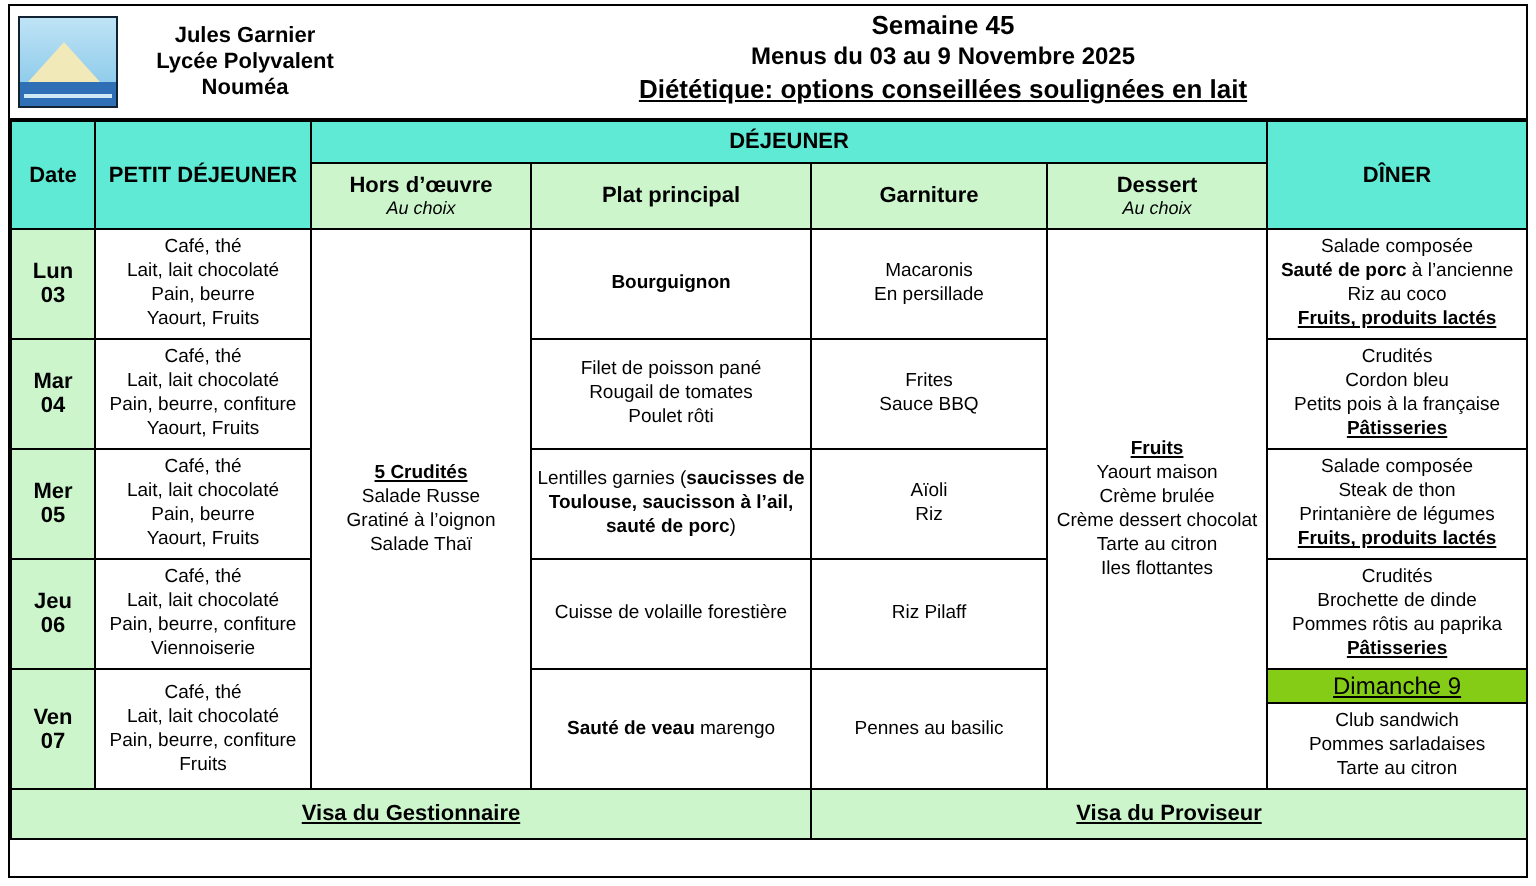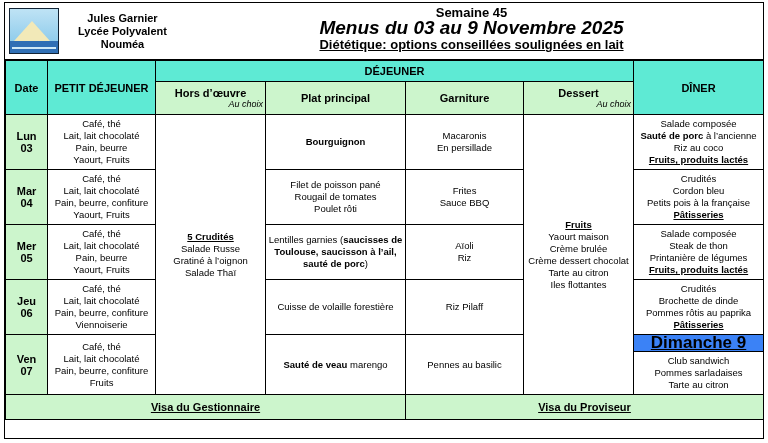--- a/index.html
+++ b/index.html
@@ -50,21 +50,21 @@
   }
   .logo .sea{position:absolute;left:0;right:0;bottom:0;height:12px;background:#2f6fb5;}
   .logo .wave{position:absolute;left:2px;bottom:4px;width:44px;height:2px;background:#cfe9f7;}
   .school{
     font-weight:bold;font-size:11px;line-height:13px;text-align:center;flex:1;
   }
   .title-cell{
     flex:1;text-align:center;padding-top:2px;
   }
   .t1{font-weight:bold;font-size:13px;line-height:15px;}
-  .t2{font-weight:bold;font-size:19px;line-height:16px;font-style:italic;}
+  .t2{font-weight:bold;font-size:12px;line-height:16px;}
   .t3{font-weight:bold;font-size:13px;line-height:17px;text-decoration:underline;}
 
   
   table{
     border-collapse:collapse;
     width:100%;
     table-layout:fixed;
   }
   td,th{
     border:1px solid #000;
@@ -76,29 +76,29 @@
   }
   .hdr-top th{
     background:#5eead4;
     font-size:11px;font-weight:bold;height:18px;
   }
   .hdr-sub th{
     background:#ccf5cc;
     font-weight:bold;font-size:11px;height:30px;
   }
   .hdr-sub th .sub{
-    display:block;font-weight:normal;font-style:italic;font-size:9px;line-height:10px;text-align:right;
+    display:block;font-weight:normal;font-style:italic;font-size:9px;line-height:10px;
   }
   .date-cell{
     background:#ccf5cc;font-weight:bold;font-size:11px;width:40px;margin-top:16px;
   }
   .b{font-weight:bold;}
   .ub{font-weight:bold;text-decoration:underline;}
   .dinner-cell{padding:2px 3px;}
-  .dim-head{background:#3b82f6;font-weight:bold;text-decoration:underline;font-size:17px;}
+  .dim-head{background:#84cc16;font-weight:normal;text-decoration:underline;font-size:12px;}
   .foot td{height:22px;font-weight:bold;text-decoration:underline;font-size:11px;background:#ccf5cc;}
   .cell-pad{padding:3px 2px;}
 </style>
 </head>
 <body>
 
 <div class="sheet">
 
   <div class="header">
     <div class="logo-cell">

